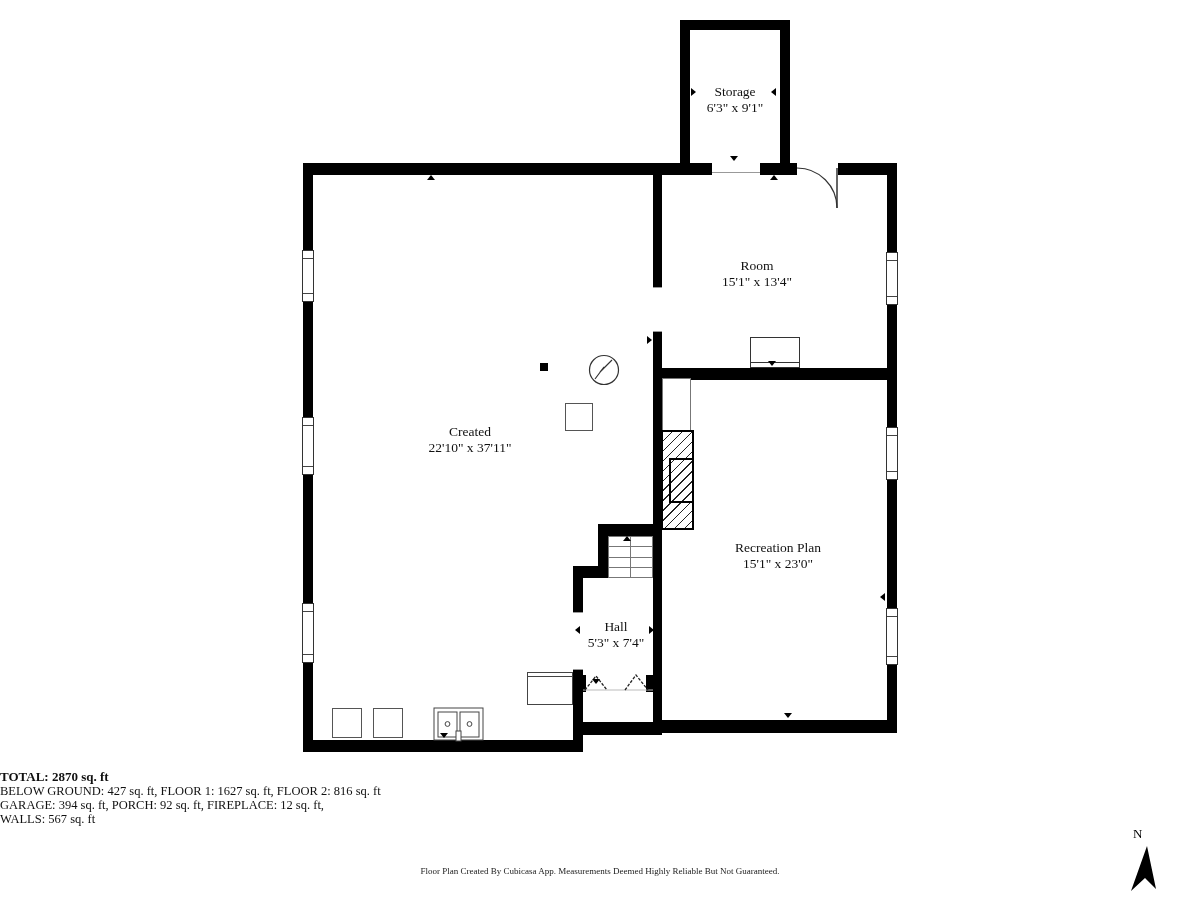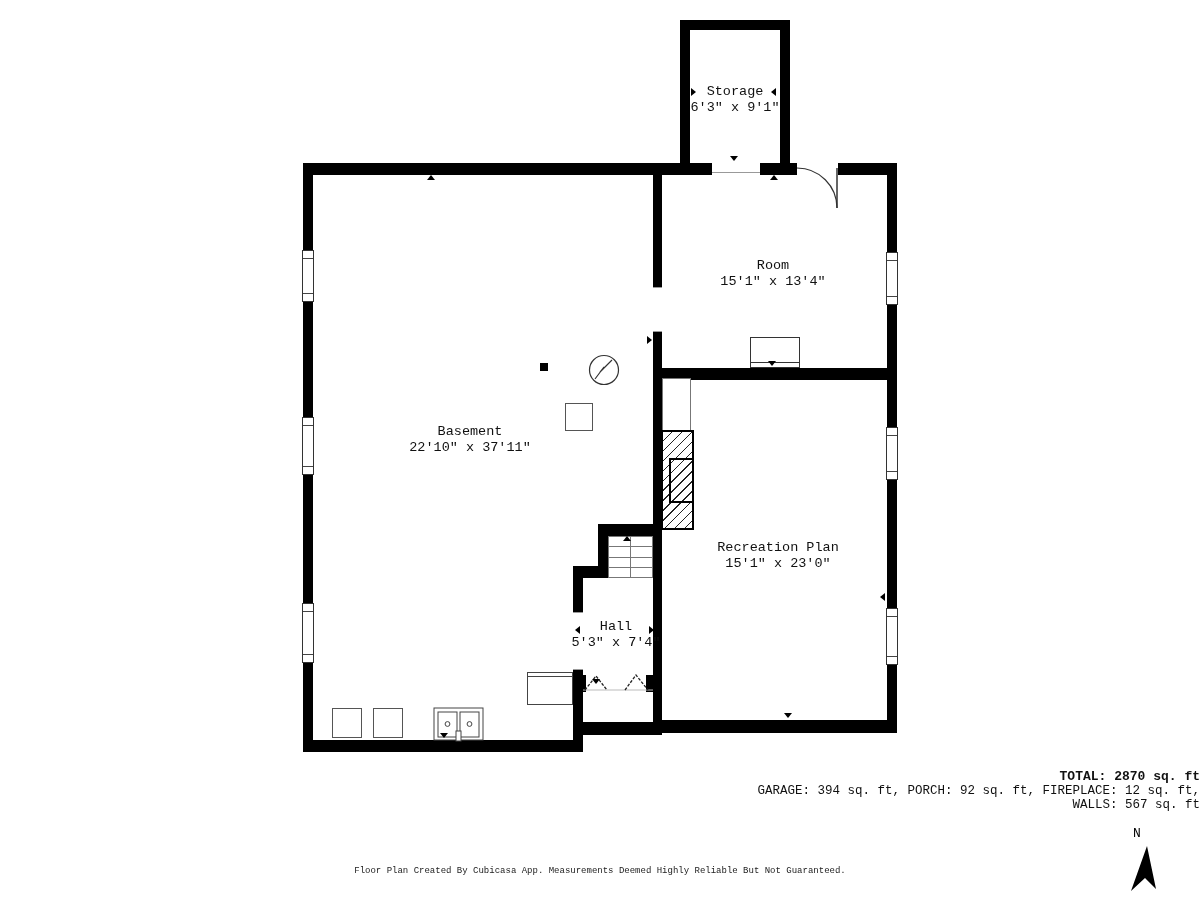--- a/index.html
+++ b/index.html
@@ -1,17 +1,17 @@
 <!DOCTYPE html>
 <html><head>
 <meta charset="utf-8">
 <style>
   html,body{margin:0;padding:0;background:#fff;}
   #canvas{position:relative;width:1200px;height:900px;background:#fff;overflow:hidden;
-          font-family:Liberation Mono, monospace;color:#1a1a1a;}
+          font-family:Liberation Serif, serif;color:#1a1a1a;}
   .abs{position:absolute;}
   .w{position:absolute;background:#000;}
   .open{position:absolute;background:#fff;}
   .win{position:absolute;background:
        linear-gradient(#444,#444) left 0 top 7px/100% 1px no-repeat,
        linear-gradient(#444,#444) left 0 bottom 7px/100% 1px no-repeat,#fff;
        border:1px solid #333;box-sizing:border-box;}
   .obj{position:absolute;background:#fff;border:1px solid #555;box-sizing:border-box;}
   .hatch{position:absolute;border:2px solid #000;box-sizing:border-box;
          background:repeating-linear-gradient(135deg,rgba(0,0,0,0) 0 6px,#222 6px 7px);}
@@ -20,21 +20,21 @@
       linear-gradient(#777,#777) center top/1px 100% no-repeat,
       repeating-linear-gradient(to bottom,rgba(0,0,0,0) 0 9.5px,#777 9.5px 10.5px),#fff;}
   .oline{position:absolute;background:#999;}
   .label{position:absolute;text-align:center;font-size:13.5px;line-height:16px;color:#111;}
   .tick{position:absolute;width:0;height:0;}
   .tu{border-left:4px solid transparent;border-right:4px solid transparent;border-bottom:5px solid #000;}
   .td{border-left:4px solid transparent;border-right:4px solid transparent;border-top:5px solid #000;}
   .tl{border-top:4px solid transparent;border-bottom:4px solid transparent;border-right:5px solid #000;}
   .tr{border-top:4px solid transparent;border-bottom:4px solid transparent;border-left:5px solid #000;}
   .blk{position:absolute;background:#000;}
-  #summary{position:absolute;left:0;top:770px;width:1200px;text-align:right;
+  #summary{position:absolute;left:0;top:770px;width:1200px;text-align:left;
            font-size:12.5px;line-height:14px;color:#111;}
   #summary .tot{font-weight:bold;font-size:13px;}
   #credit{position:absolute;left:0;top:866px;width:1200px;text-align:center;font-size:9px;color:#222;}
   #compass{position:absolute;left:1115px;top:826px;width:50px;height:70px;}
   #compass .n{position:absolute;left:18px;top:0;font-size:13px;color:#000;}
   svg{position:absolute;left:0;top:0;}
 </style>
 </head>
 <body>
 
@@ -138,39 +138,40 @@
   <div class="tick tl" style="left:575px;top:626px"></div>
   <div class="tick tr" style="left:649px;top:626px"></div>
   <div class="tick tr" style="left:691px;top:88px"></div>
   <div class="tick tl" style="left:771px;top:88px"></div>
   <div class="tick td" style="left:592px;top:679px"></div>
 
   <div class="label" style="left:655px;top:84px;width:160px">
     <div>Storage</div>
     <div>6'3" x 9'1"</div>
   </div>
-  <div class="label" style="left:693px;top:258px;width:160px">
+  <div class="label" style="left:677px;top:258px;width:160px">
     <div>Room</div>
     <div>15'1" x 13'4"</div>
   </div>
   <div class="label" style="left:390px;top:424px;width:160px">
-    <div>Basement</div>
+    <div>Created</div>
     <div>22'10" x 37'11"</div>
   </div>
   <div class="label" style="left:678px;top:540px;width:200px">
     <div>Recreation Plan</div>
     <div>15'1" x 23'0"</div>
   </div>
   <div class="label" style="left:556px;top:619px;width:120px">
     <div>Hall</div>
     <div>5'3" x 7'4"</div>
   </div>
 
   <div id="summary">
     <div class="tot">TOTAL: 2870 sq. ft</div>
+    <div>BELOW GROUND: 427 sq. ft, FLOOR 1: 1627 sq. ft, FLOOR 2: 816 sq. ft</div>
     <div>GARAGE: 394 sq. ft, PORCH: 92 sq. ft, FIREPLACE: 12 sq. ft,</div>
     <div>WALLS: 567 sq. ft</div>
   </div>
   <div id="credit">Floor Plan Created By Cubicasa App. Measurements Deemed Highly Reliable But Not Guaranteed.</div>
 
   <div id="compass">
     <div class="n">N</div>
     <svg width="50" height="70">
       <polygon points="32,20 41,63 30,52 16,65" fill="#000"></polygon>
     </svg>

